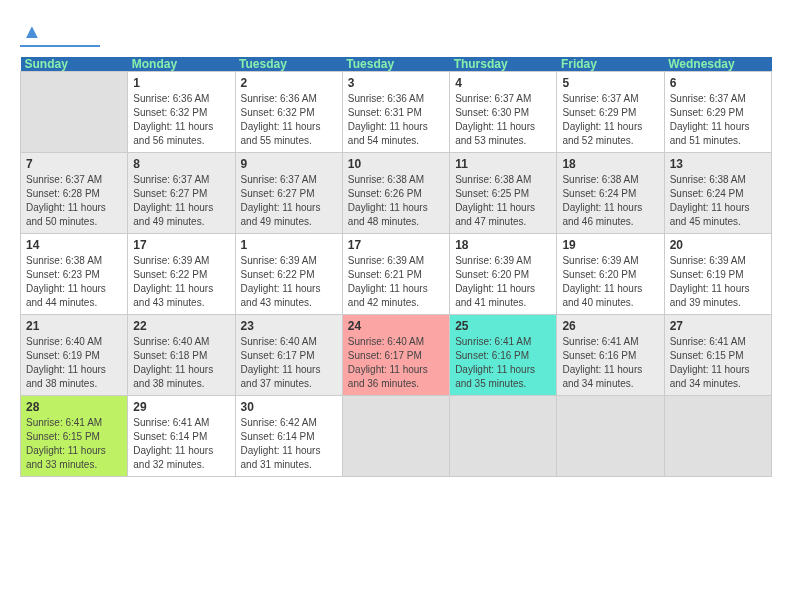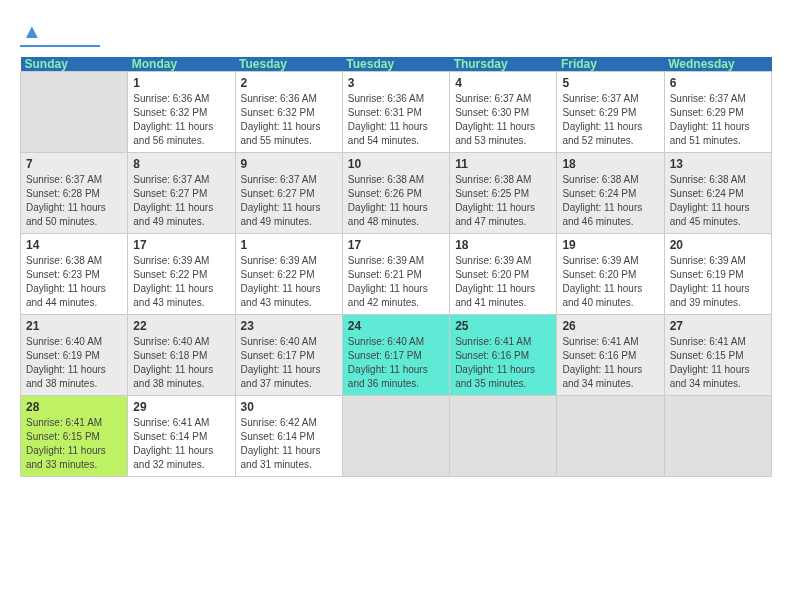--- a/index.html
+++ b/index.html
@@ -265,21 +265,21 @@
 Daylight: 11 hours
 and 38 minutes.</div>
         </td>
         <td style="background: rgb(235, 235, 235);">
           <span class="day-num">23</span>
           <div class="day-info" style="white-space: pre-line;">Sunrise: 6:40 AM
 Sunset: 6:17 PM
 Daylight: 11 hours
 and 37 minutes.</div>
         </td>
-        <td style="background: #5eead4;">
+        <td style="background: #fca5a5;">
           <span class="day-num">24</span>
           <div class="day-info" style="white-space: pre-line;">Sunrise: 6:40 AM
 Sunset: 6:17 PM
 Daylight: 11 hours
 and 36 minutes.</div>
         </td>
         <td style="background: #5eead4;">
           <span class="day-num">25</span>
           <div class="day-info" style="white-space: pre-line;">Sunrise: 6:41 AM
 Sunset: 6:16 PM

